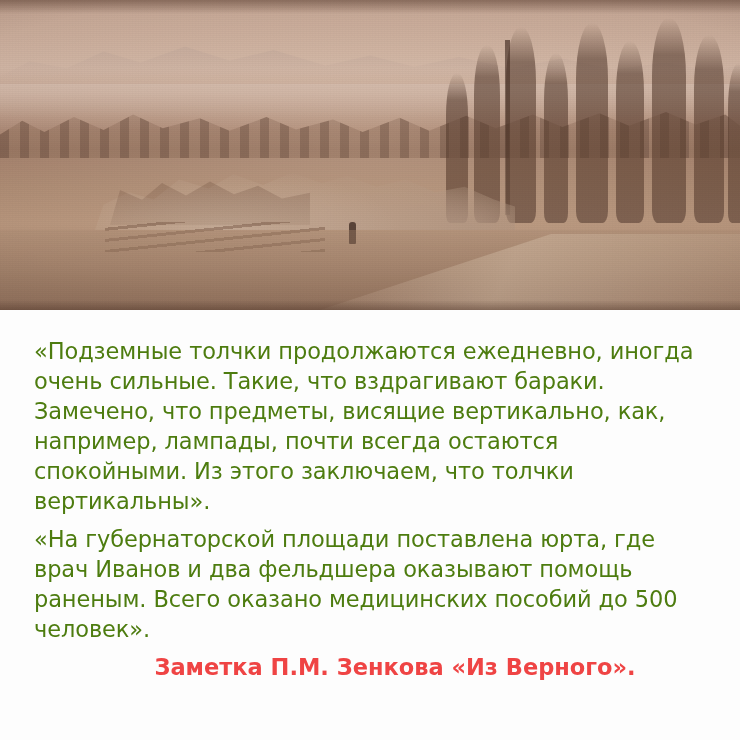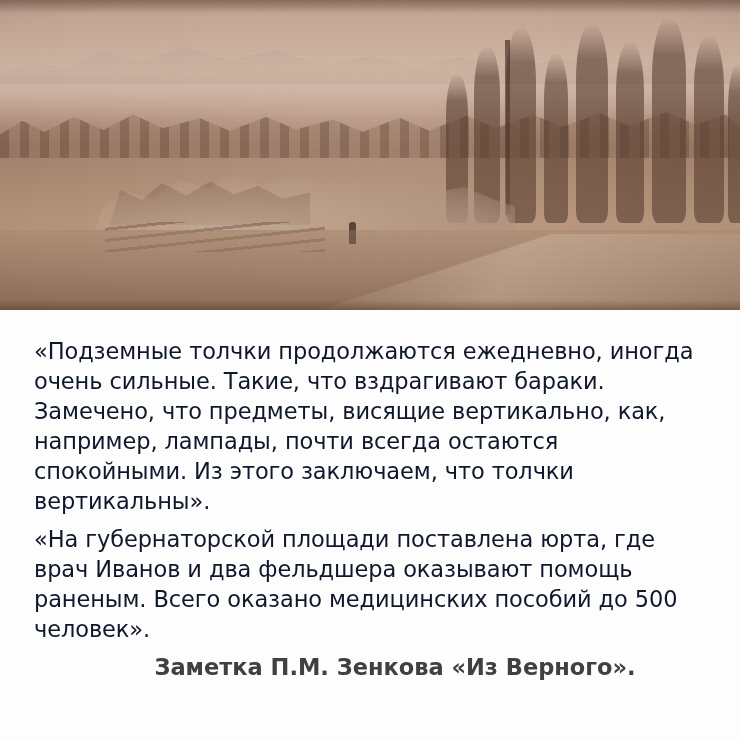--- a/index.html
+++ b/index.html
@@ -205,31 +205,31 @@
 
   
   .caption {
     flex: 1;
     padding: 26px 30px 0 34px;
     box-sizing: border-box;
   }
   .para {
     font-size: 22.5px;
     line-height: 30px;
-    color: #0f172a;
+    color: #4d7c0f;
     margin: 0;
     letter-spacing: -0.1px;
   }
   .para + .para { margin-top: 8px; }
   .attribution {
     margin: 8px 0 0 0;
     font-size: 22.5px;
     line-height: 30px;
     font-weight: bold;
-    color: #404040;
+    color: #ef4444;
     text-align: center;
     padding-left: 46px;
   }
 </style>
 </head>
 <body>
 
 <div class="page">
 
   <div class="photo">

